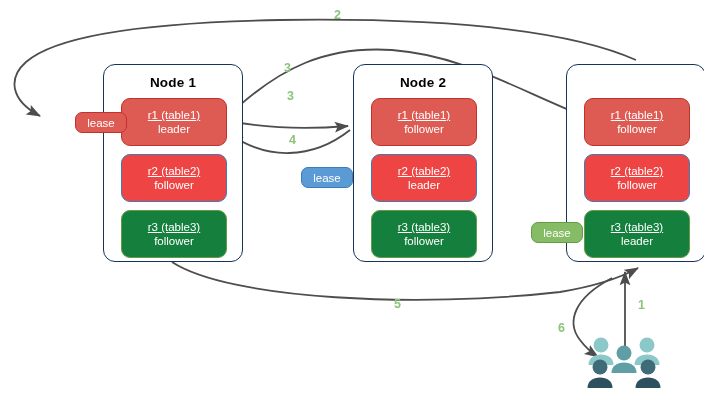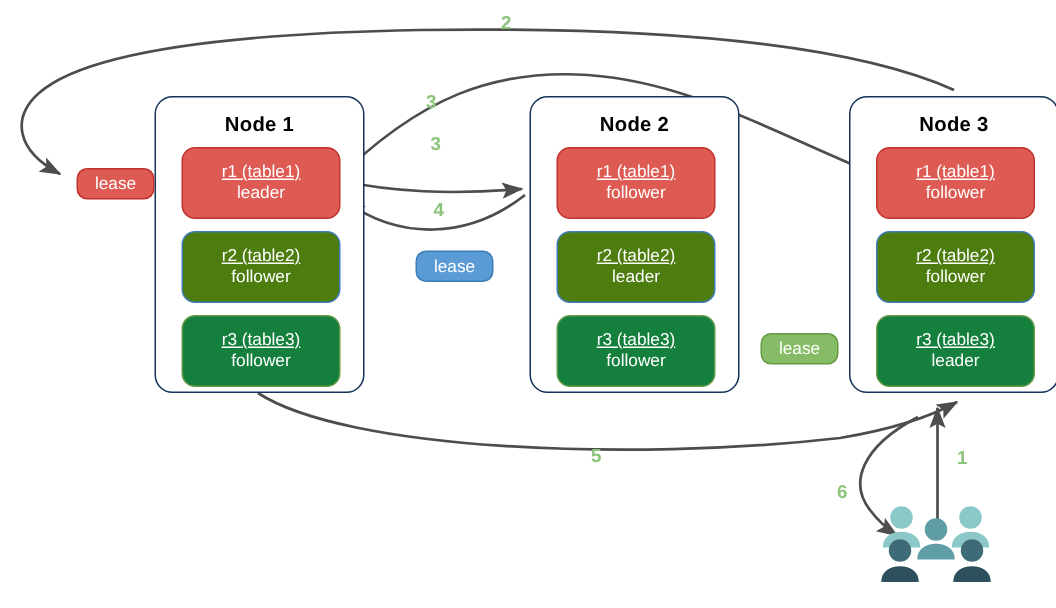--- a/index.html
+++ b/index.html
@@ -54,34 +54,35 @@
     align-items: center;
     justify-content: center;
     color: #ffffff;
     font-size: 11.5px;
     line-height: 14px;
     text-align: center;
   }
   .replica .rl1 { display: block; text-decoration: underline; }
   .replica .rl2 { display: block; }
   .replica.red   { background: #de5b54; border: 1.4px solid #c0322c; }
-  .replica.blue  { background: #4d7c0f; border: 1.4px solid #3d7cb5; }
+  .replica.blue  { background: #ef4444; border: 1.4px solid #3d7cb5; }
   .replica.green { background: #15803d; border: 1.4px solid #659a46; text-align: right; }
 
   
   .lease {
     position: absolute;
     box-sizing: border-box;
     border-radius: 7px;
     display: flex;
     align-items: center;
     justify-content: center;
     color: #ffffff;
     font-size: 11.5px;
     height: 21px;
+    margin-left: 24px;
   }
   .lease.red   { background: #de5b54; border: 1.4px solid #c0322c; }
   .lease.blue  { background: #5b9bd5; border: 1.4px solid #3d7cb5; }
   .lease.green { background: #86bc65; border: 1.4px solid #659a46; }
 
   
   .step-label {
     position: absolute;
     font-size: 12.5px;
     font-weight: bold;
@@ -159,21 +160,20 @@
       <span class="rl2">leader</span>
     </div>
 
     <div class="replica green" style="left:17px; top:145px; width:106px; height:48px;">
       <span class="rl1">r3 (table3)</span>
       <span class="rl2">follower</span>
     </div>
   </div>
 
   <div class="node-box" style="left:566px; top:64px; width:140px; height:198px;">
-    <div class="node-title">Node 3</div>
 
     <div class="replica red" style="left:17px; top:33px; width:106px; height:48px;">
       <span class="rl1">r1 (table1)</span>
       <span class="rl2">follower</span>
     </div>
 
     <div class="replica blue" style="left:17px; top:89px; width:106px; height:48px;">
       <span class="rl1">r2 (table2)</span>
       <span class="rl2">follower</span>
     </div>

